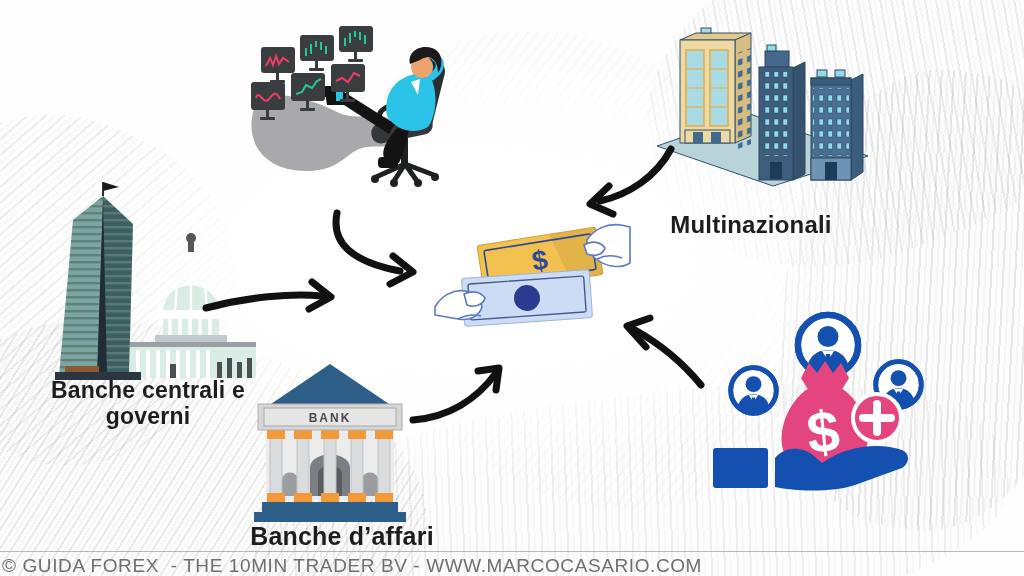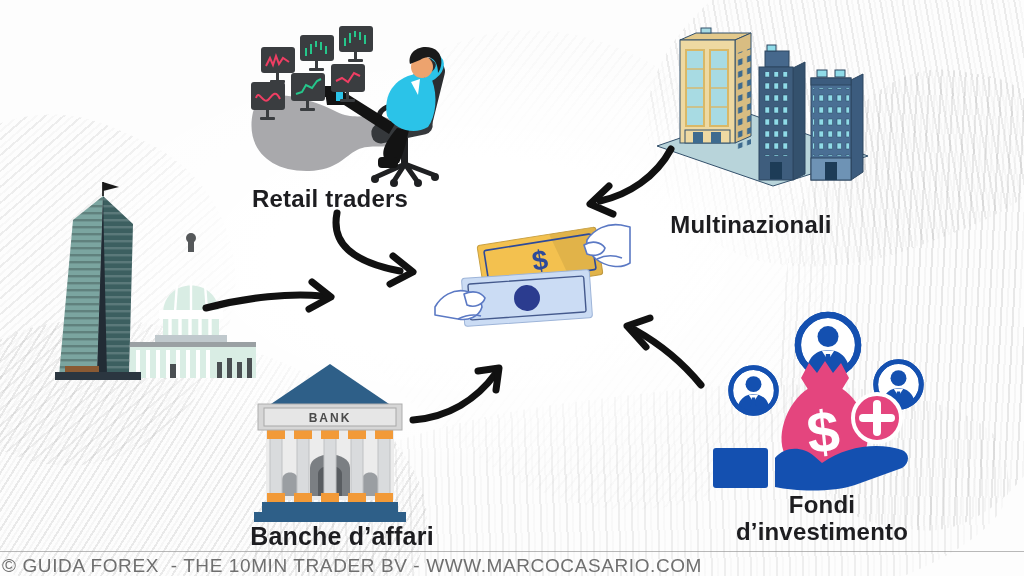--- a/index.html
+++ b/index.html
@@ -130,21 +130,20 @@
         </g>
         <g>
           <rect x="86" y="44" width="34" height="28" rx="3" fill="#3a3d40"></rect>
           <rect x="101" y="72" width="3" height="7" fill="#3a3d40"></rect>
             <rect x="95" y="79" width="15" height="3" rx="1" fill="#3a3d40"></rect>
           <polyline points="91,61 97,58 103,62 109,53 115,56" fill="none" stroke="#ef3e63" stroke-width="2"></polyline>
         </g>
       </g>
     </svg>
   </div>
-  <div class="label" style="left:230px;top:186px;width:200px;font-size:24px;">Retail traders</div>
 
   <div class="node" style="left:655px;top:20px;">
     <svg width="215" height="168" viewBox="0 0 215 168">
       <defs>
         <pattern id="winCyan" width="9" height="12" patternUnits="userSpaceOnUse">
           <rect x="2" y="3" width="4.5" height="6" fill="#8fdbe8" stroke="#27415a" stroke-width="0.5"></rect>
         </pattern>
         <pattern id="winDark" width="9" height="12" patternUnits="userSpaceOnUse">
           <rect x="2" y="3" width="4.5" height="6" fill="#3e6b8f"></rect>
         </pattern>
@@ -252,20 +251,21 @@
         <polygon points="14,196 28,40 58,16 52,196" fill="#7ba5a0"></polygon>
         <polygon points="14,196 28,40 58,16 52,196" fill="url(#hd)"></polygon>
         <polygon points="58,16 88,44 84,196 52,196" fill="#3c5f60"></polygon>
         <polygon points="58,16 88,44 84,196 52,196" fill="url(#hl)"></polygon>
         <polygon points="58,16 62,196 52,196" fill="#222c35"></polygon>
         <rect x="10" y="192" width="86" height="8" fill="#2b3640"></rect>
         <rect x="20" y="186" width="34" height="6" fill="#8a5a33"></rect>
       </g>
     </svg>
   </div>
+  <div class="label" style="left:40px;top:378px;width:216px;font-size:23px;">Banche centrali e governi</div>
 
   <div class="node" style="left:435px;top:210px;">
     <svg width="195" height="122" viewBox="0 0 195 122">
 
       <g transform="rotate(-9 105 50)">
         <rect x="45" y="26" width="120" height="48" rx="3" fill="#f3c14f" stroke="#c9a143"></rect>
         <polygon points="118,26 165,26 165,74 132,74" fill="rgba(0,0,0,0.07)"></polygon>
         <rect x="51" y="32" width="108" height="36" rx="2" fill="none" stroke="#2d4a9a" stroke-width="1.6"></rect>
         <text x="105" y="60" text-anchor="middle" font-size="28" font-weight="700" fill="#2d4a9a">$</text>
       </g>
@@ -372,21 +372,20 @@
             <line x1="172" y1="104" x2="172" y2="132"></line>
         </g>
       </g>
 
       <g fill="#1450b0">
         <rect x="8" y="148" width="55" height="40" rx="3"></rect>
         <path d="M70,187 L70,158 C80,146 97,146 109,156 L117,163 C141,146 173,142 197,150 C205,153 205,163 197,168 L150,185 C130,192 92,192 70,187 Z"></path>
       </g>
     </svg>
   </div>
-  <div class="label" style="left:702px;top:492px;width:240px;font-size:24px;">Fondi d’investimento</div>
 
   <svg width="1024" height="576" viewBox="0 0 1024 576" style="position:absolute;left:0;top:0;pointer-events:none;">
     <g fill="none" stroke="#111111" stroke-width="7" stroke-linecap="round" stroke-linejoin="round">
       <g>
         <path d="M337,213 C331,243 352,262 400,271"></path>
         <path d="M393,256 L413,272 L390,284"></path>
       </g>
       <g>
         <path d="M671,149 C656,177 628,195 600,201"></path>
         <path d="M609,186 L590,204 L613,214"></path>

